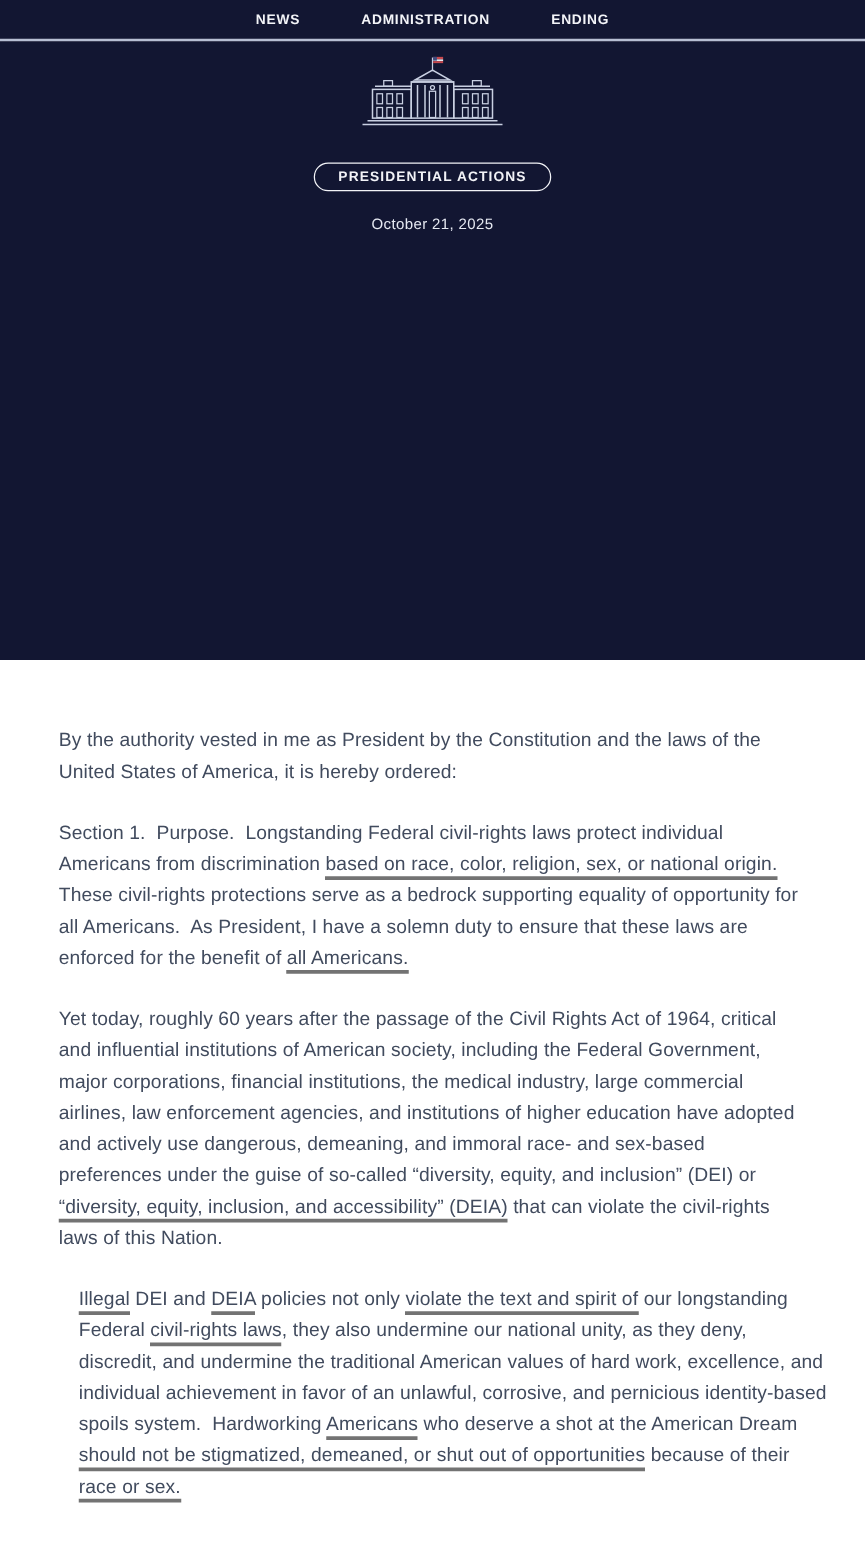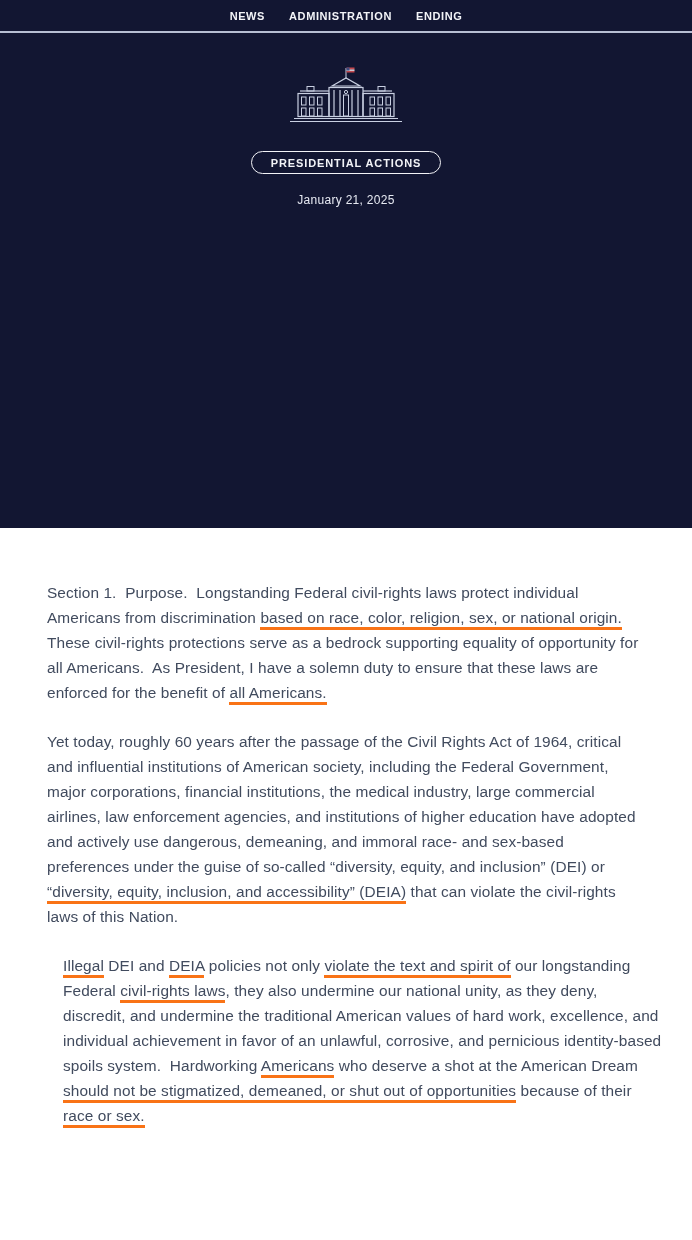--- a/index.html
+++ b/index.html
@@ -6,38 +6,38 @@
   html, body { width: 692px; background: #ffffff; }
   body { font-family: "Liberation Sans", sans-serif; }
 
   
   .nav {
     height: 33px;
     background: #121632;
     display: flex;
     align-items: center;
     justify-content: center;
-    gap: 24px;
+    gap: 49px;
     border-bottom: 2px solid #b7bed3;
   }
   .nav a {
     color: #f3f4f8;
     font-size: 11px;
     font-weight: 700;
     letter-spacing: 0.6px;
     text-decoration: none;
     cursor: pointer;
   }
 
   
   .hero {
     height: 495px;
     background: #121632;
     text-align: center;
-    padding-top: 32px;
+    padding-top: 10px;
     overflow: hidden;
   }
   .wh-logo { display: inline-block; width: 132px; height: 62px; cursor: pointer; }
   .badge-row { margin-top: 20px; }
   .badge {
     display: inline-block;
     padding: 5px 19px 4px;
     border: 1.5px solid #f2f3f7;
     border-radius: 999px;
     color: #f2f3f7;
@@ -72,21 +72,21 @@
     width: 600px;
     font-size: 15.4px;
     line-height: 25px;
     color: #414b5e;
     letter-spacing: 0.1px;
     margin-bottom: 24px;
     white-space: pre-wrap;
   }
   .content p:last-child { margin-bottom: 0; margin-left: 16px; }
   .u {
-    border-bottom: 3px solid #f97316;
+    border-bottom: 3px solid #737373;
     padding-bottom: 1px;
   }
 </style>
 </head>
 <body>
 
 <nav class="nav">
   <a>NEWS</a>
   <a>ADMINISTRATION</a>
   <a>ENDING</a>
@@ -143,20 +143,21 @@
     </svg>
   </span>
 
   <div class="badge-row">
     <span class="badge">PRESIDENTIAL ACTIONS</span>
   </div>
 
   <h1>
   </h1>
 
-  <div class="date">January 21, 2025</div>
+  <div class="date">October 21, 2025</div>
 </header>
 
 <main class="content">
+  <p><span>By the authority vested in me as President by the Constitution and the laws of the United States of America, it is hereby ordered:</span></p>
   <p><span>Section 1.  Purpose.  Longstanding Federal civil-rights laws protect individual Americans from discrimination </span><span class="u">based on race, color, religion, sex, or national origin.</span><span>  These civil-rights protections serve as a bedrock supporting equality of opportunity for all Americans.  As President, I have a solemn duty to ensure that these laws are enforced for the benefit of </span><span class="u">all Americans.</span></p>
   <p><span>Yet today, roughly 60 years after the passage of the Civil Rights Act of 1964, critical and influential institutions of American society, including the Federal Government, major corporations, financial institutions, the medical industry, large commercial airlines, law enforcement agencies, and institutions of higher education have adopted and actively use dangerous, demeaning, and immoral race- and sex-based preferences under the guise of so-called “diversity, equity, and inclusion” (DEI) or </span><span class="u">“diversity, equity, inclusion, and accessibility” (DEIA)</span><span> that can violate the civil-rights laws of this Nation.</span></p>
   <p><span class="u">Illegal</span><span> DEI and </span><span class="u">DEIA</span><span> policies not only </span><span class="u">violate the text and spirit of</span><span> our longstanding Federal </span><span class="u">civil-rights laws</span><span>, they also undermine our national unity, as they deny, discredit, and undermine the traditional American values of hard work, excellence, and individual achievement in favor of an unlawful, corrosive, and pernicious identity-based spoils system.  Hardworking </span><span class="u">Americans</span><span> who deserve a shot at the American Dream </span><span class="u">should not be stigmatized, demeaned, or shut out of opportunities</span><span> because of their </span><span class="u">race or sex.</span></p>
 </main>
 
 </body></html>

